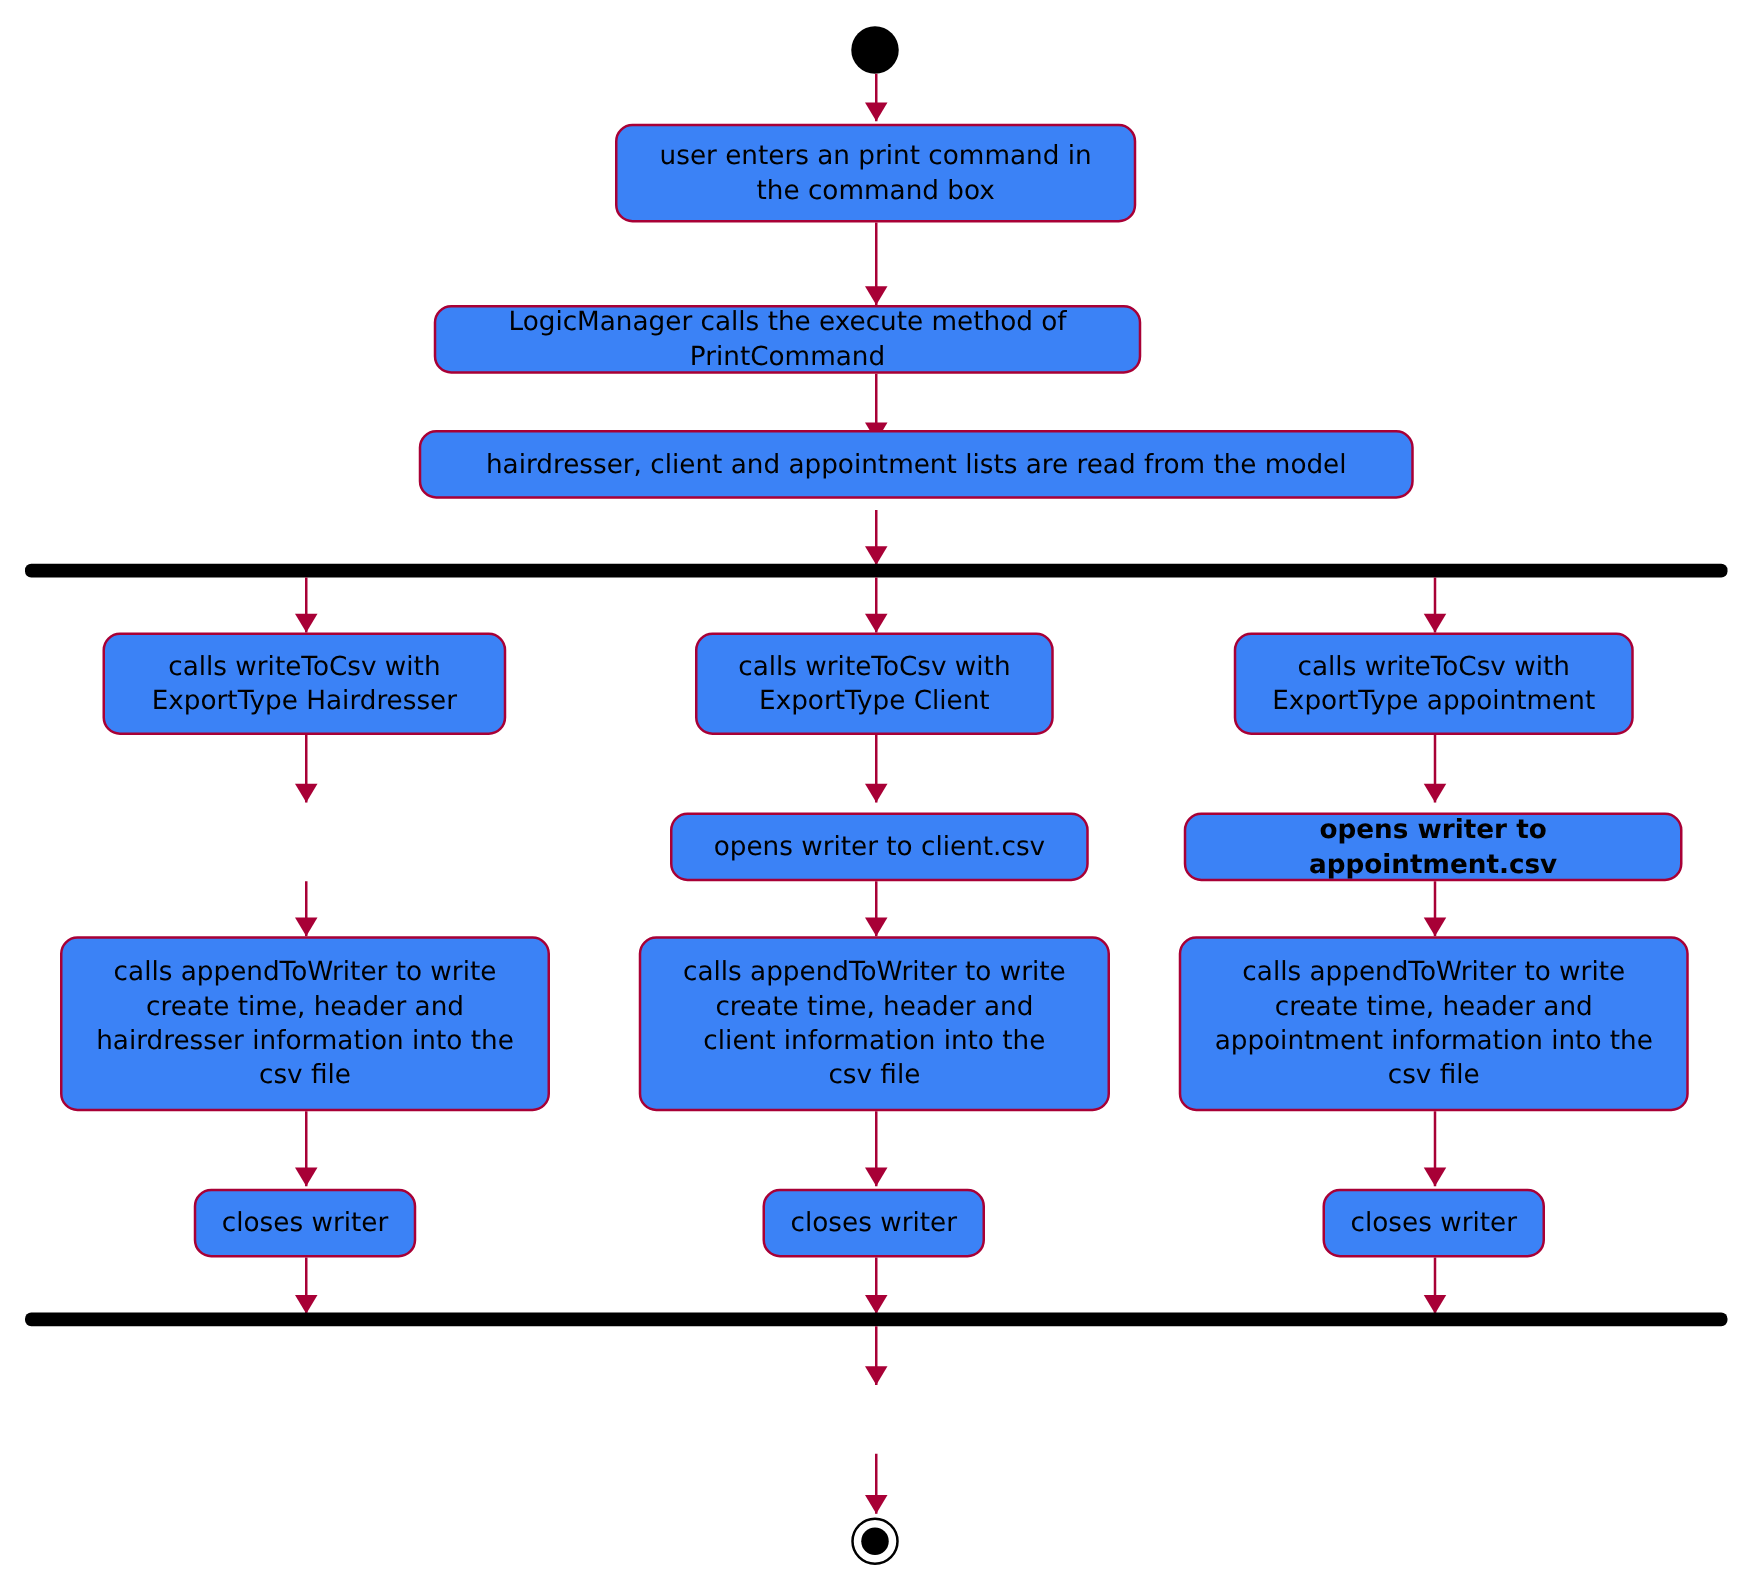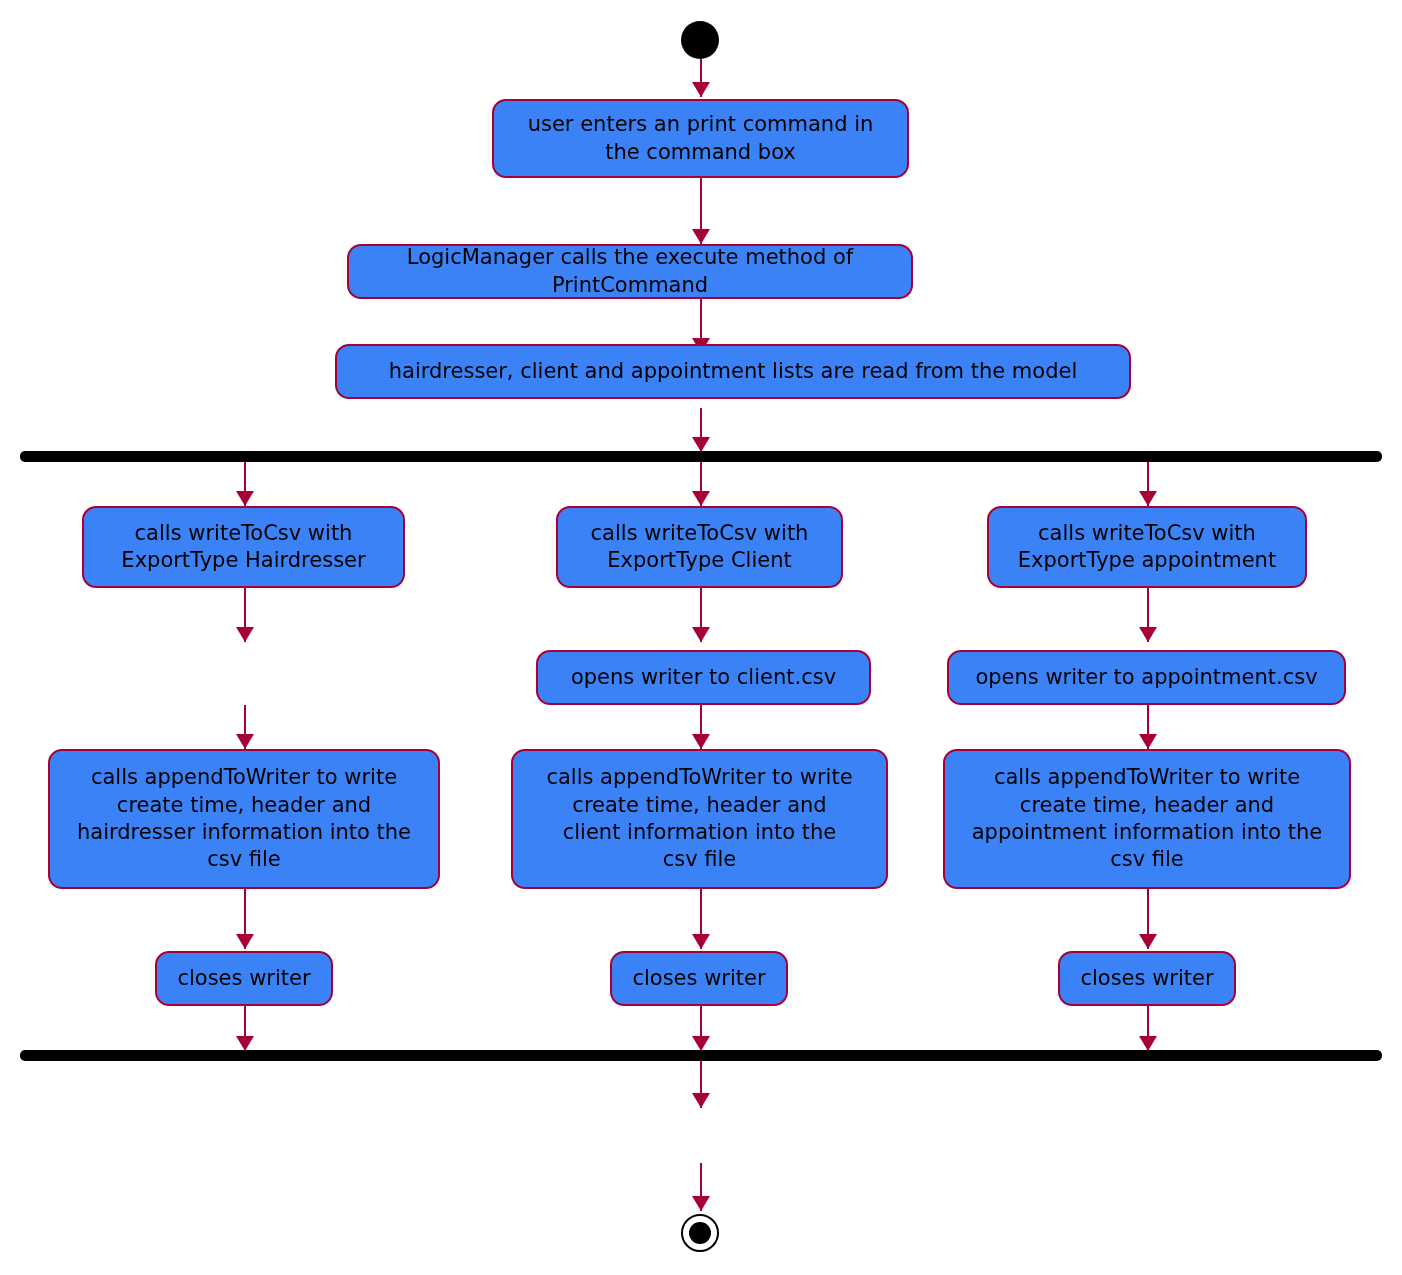--- a/index.html
+++ b/index.html
@@ -148,21 +148,21 @@
   <div class="conn" style="left:699.5px; top:1006px; height:45px;"></div>
   <div class="arrowhead" style="left:692px; top:1036px;"></div>
 
   <div class="conn" style="left:1146.5px; top:462px; height:44px;"></div>
   <div class="arrowhead" style="left:1139px; top:491px;"></div>
   <div class="node" style="left:987px; top:506px; width:320px; height:82px;">calls writeToCsv with
 ExportType appointment</div>
 
   <div class="conn" style="left:1146.5px; top:588px; height:54px;"></div>
   <div class="arrowhead" style="left:1139px; top:627px;"></div>
-  <div class="node" style="left:947px; top:650px; width:399px; height:55px;">opens writer to appointment.csv</div>
+  <div class="node" style="left:947px; top:650px; width:399px; height:55px;font-weight:bold;">opens writer to appointment.csv</div>
 
   <div class="conn" style="left:1146.5px; top:705px; height:44px;"></div>
   <div class="arrowhead" style="left:1139px; top:734px;"></div>
   <div class="node" style="left:943px; top:749px; width:408px; height:140px;">calls appendToWriter to write
 create time, header and
 appointment information into the
 csv file</div>
 
   <div class="conn" style="left:1146.5px; top:889px; height:60px;"></div>
   <div class="arrowhead" style="left:1139px; top:934px;"></div>

